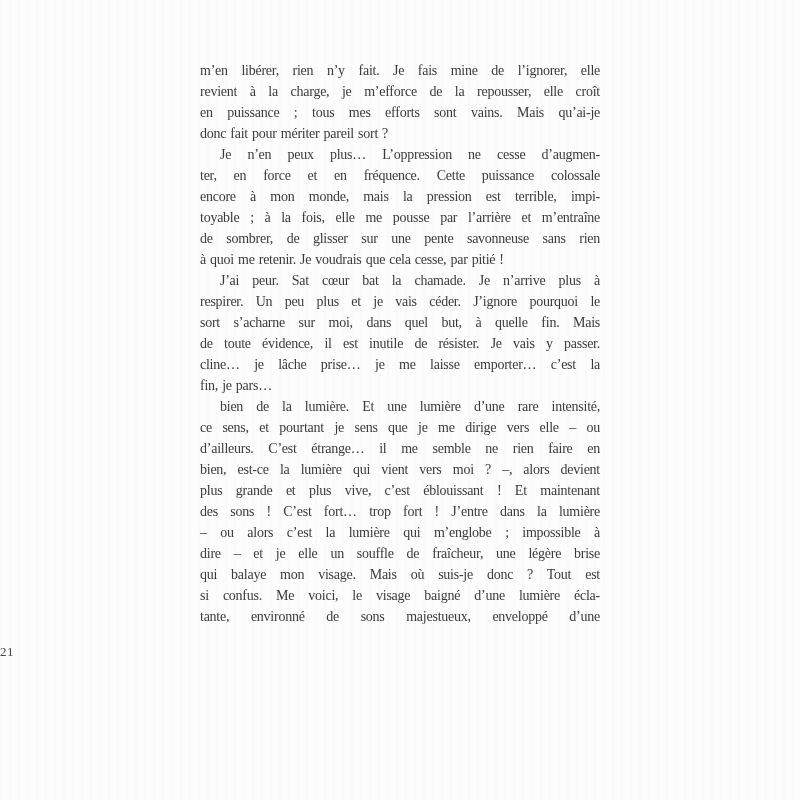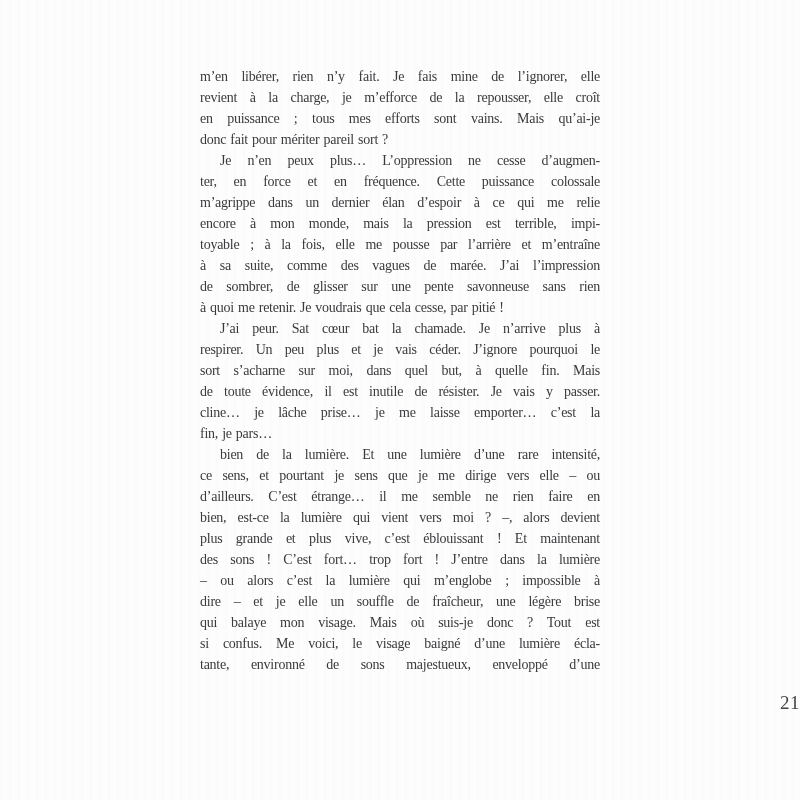--- a/index.html
+++ b/index.html
@@ -23,61 +23,59 @@
     color: #3a3a3c;
   }
   .page {
     width: 800px;
     height: 800px;
     box-sizing: border-box;
     padding-top: 52px;
   }
   .text-block {
     width: 400px;
-    margin: 14px auto;
+    margin: 8px auto;
     font-size: 14px;
     line-height: 21px;
     letter-spacing: -0.25px;
   }
   .para { margin: 0; padding: 0; }
   .para.indent .line:first-child { text-indent: 20px; }
   .line {
     text-align: justify;
     text-align-last: left;
     word-spacing: 0.06em;
   }
   .line.full {
     text-align-last: justify;
   }
   .folio {
     margin-top: 17px;
-    text-align: right;
-    font-size: 19px;
+    text-align: left;
+    font-size: 13px;
     letter-spacing: 0.5px;
     color: #454547;
   }
 </style>
 </head>
 <body>
 
 <div class="page">
   <main class="text-block">
       <div class="para">
         <div class="line full">m’en libérer, rien n’y fait. Je fais mine de l’ignorer, elle</div>
         <div class="line full">revient à la charge, je m’efforce de la repousser, elle croît</div>
         <div class="line full">en puissance ; tous mes efforts sont vains. Mais qu’ai-je</div>
         <div class="line">donc fait pour mériter pareil sort ?</div>
       </div>
       <div class="para indent">
         <div class="line full">Je n’en peux plus… L’oppression ne cesse d’augmen-</div>
         <div class="line full">ter, en force et en fréquence. Cette puissance colossale</div>
-        <div class="line full">m’agrippe dans un dernier élan d’espoir à ce qui me relie</div>
         <div class="line full">encore à mon monde, mais la pression est terrible, impi-</div>
         <div class="line full">toyable ; à la fois, elle me pousse par l’arrière et m’entraîne</div>
-        <div class="line full">à sa suite, comme des vagues de marée. J’ai l’impression</div>
         <div class="line full">de sombrer, de glisser sur une pente savonneuse sans rien</div>
         <div class="line">à quoi me retenir. Je voudrais que cela cesse, par pitié !</div>
       </div>
       <div class="para indent">
         <div class="line full">J’ai peur. Sat cœur bat la chamade. Je n’arrive plus à</div>
         <div class="line full">respirer. Un peu plus et je vais céder. J’ignore pourquoi le</div>
         <div class="line full">sort s’acharne sur moi, dans quel but, à quelle fin. Mais</div>
         <div class="line full">de toute évidence, il est inutile de résister. Je vais y passer.</div>
         <div class="line full">cline… je lâche prise… je me laisse emporter… c’est la</div>
         <div class="line">fin, je pars…</div>

